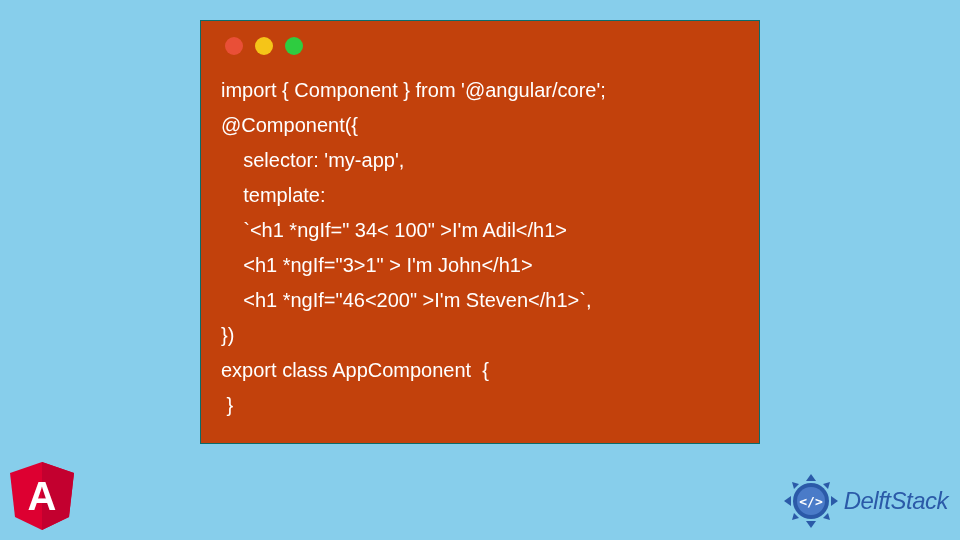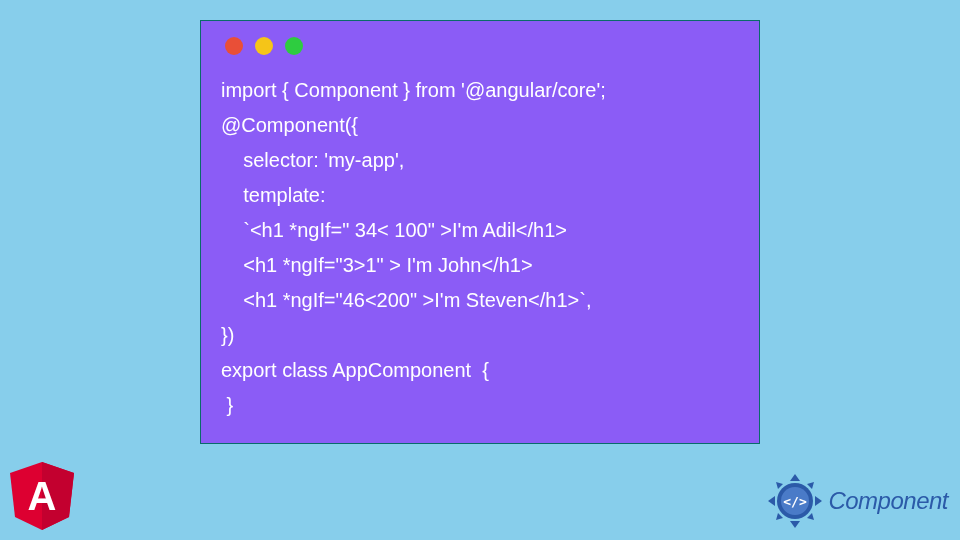--- a/index.html
+++ b/index.html
@@ -9,21 +9,21 @@
     background: #87CEEB;
     position: relative;
     font-family: Arial, Helvetica, sans-serif;
     overflow: hidden;
   }
   .code-window {
     position: absolute;
     left: 200px;
     top: 20px;
     width: 560px;
-    background: #8b5cf6;
+    background: #c2410c;
     border: 1px solid #0a6b6a;
     padding: 16px 32px 20px 20px;
   }
   .window-controls {
     display: flex;
     gap: 12px;
     margin-bottom: 18px;
     padding-left: 4px;
   }
   .dot {
@@ -114,14 +114,14 @@
           <polygon points="19,-19 17,-12 12,-17"></polygon>
           <polygon points="-19,19 -17,12 -12,17"></polygon>
           <polygon points="19,19 12,17 17,12"></polygon>
         </g>
         <circle r="18" fill="#2B5AA8"></circle>
         <circle r="14" fill="#4A7BC8"></circle>
         <text x="0" y="5" text-anchor="middle" font-size="13" font-weight="bold" fill="#fff" font-family="monospace">&lt;/&gt;</text>
       </g>
     </svg>
   </div>
-  <span class="delft-text">Component</span>
+  <span class="delft-text">DelftStack</span>
 </div>
 
 </body></html>

